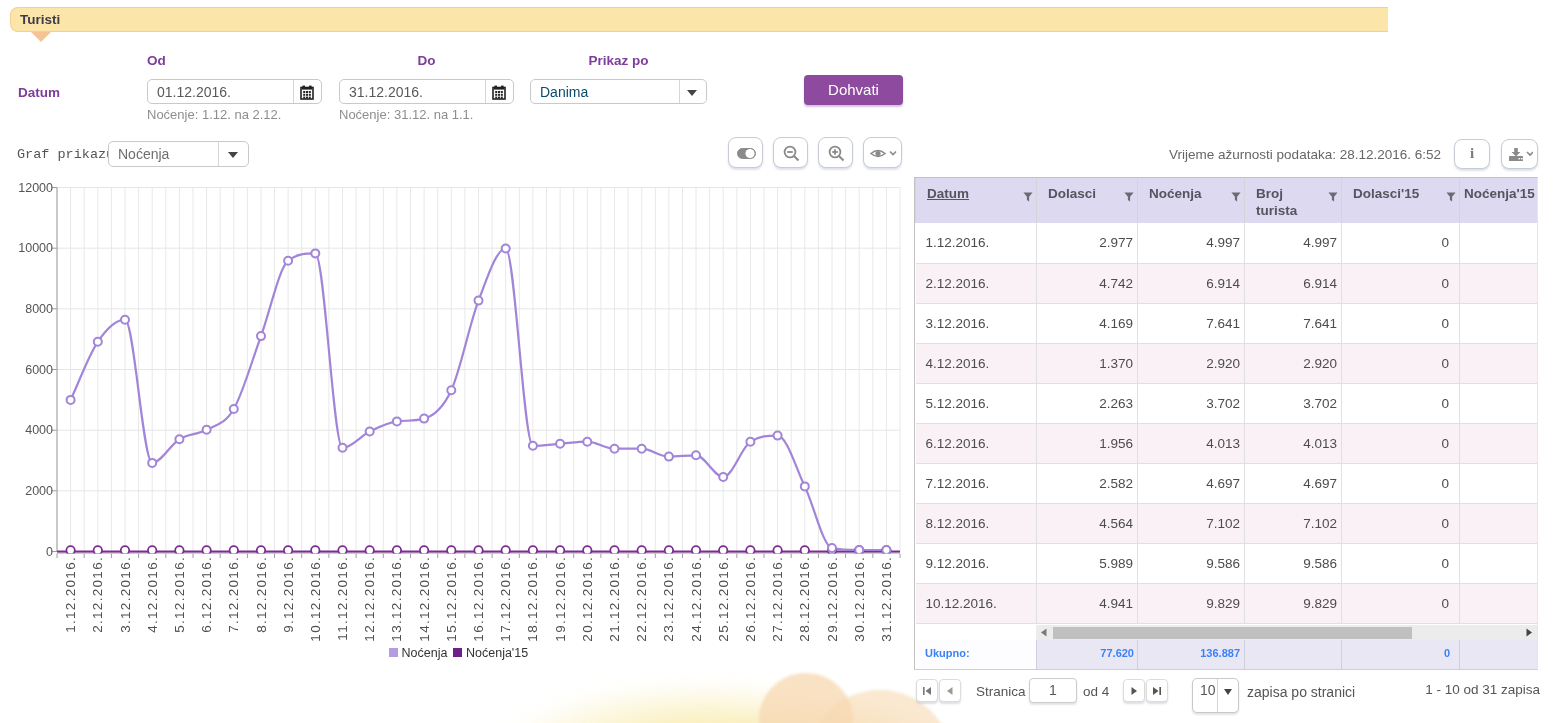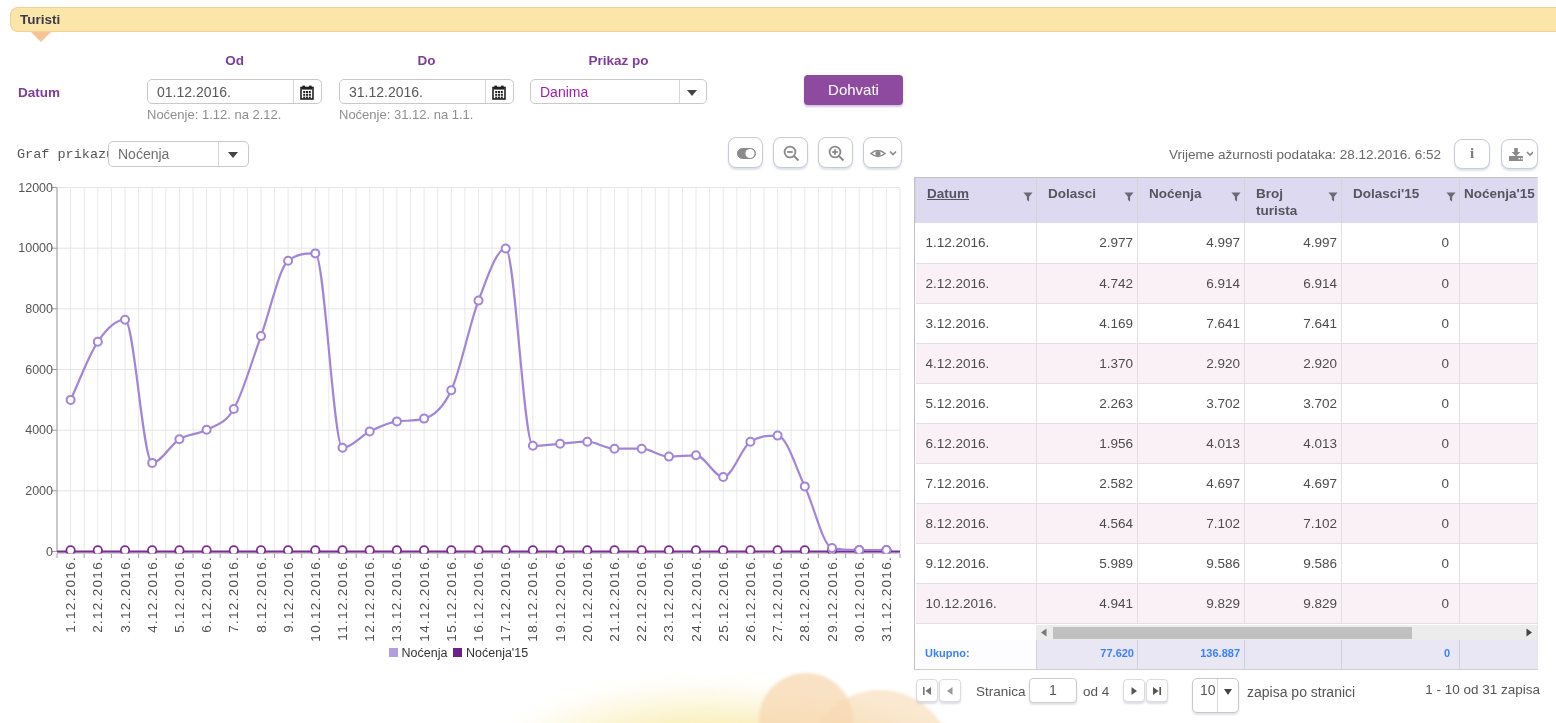--- a/index.html
+++ b/index.html
@@ -1,20 +1,20 @@
 <!DOCTYPE html>
 <html><head>
 <meta charset="utf-8">
 <style>
 * { margin:0; padding:0; box-sizing:border-box; }
 html,body { width:1556px; height:723px; background:#fff; overflow:hidden;
   font-family:"Liberation Sans", sans-serif; position:relative; }
 .abs { position:absolute; }
 
-#topbar { left:10px; top:7px; width:1546px; height:25px; background:#fbe5a8;
+#topbar { left:10px; top:7px; width:1378px; height:25px; background:#fbe5a8;
   border:1px solid #f3cf93; border-radius:8px 0 0 8px; border-right:none; }
 #topbar span { position:absolute; left:9px; top:4px; font-size:13.5px; font-weight:bold; color:#3d3d49; }
 #tri { left:31px; top:32px; width:0; height:0; border-left:10px solid transparent;
   border-right:10px solid transparent; border-top:10px solid #f6c392; }
 
 .plabel { color:#7d3d99; font-weight:bold; font-size:13.5px; }
 .ghint { color:#8e8e8e; font-size:13px; }
 .inputbox { background:#fff; border:1px solid #c9c9c9; border-radius:5px; height:25px; }
 .inputbox .txt { position:absolute; left:9px; top:4px; font-size:14px; color:#595959; }
 .ibsep { position:absolute; top:0; bottom:0; width:1px; background:#d6d6d6; }
@@ -58,21 +58,21 @@
   background:rgba(247,217,180,.78); filter:blur(1.5px);"></div>
 <div class="abs" style="left:808px; top:690px; width:144px; height:144px; border-radius:50%;
   background:rgba(247,216,178,.6); filter:blur(1.5px);"></div>
 
 <div id="topbar" class="abs">
     <span>Turisti</span>
   </div>
 <div id="tri" class="abs"></div>
 
 <div class="abs plabel" style="left:18px; top:85px;">Datum</div>
-<div class="abs plabel" style="left:147px; top:53px; width:175px; text-align:center;">Od</div>
+<div class="abs plabel" style="left:147px; top:53px; width:175px; text-align:left;">Od</div>
 <div class="abs plabel" style="left:339px; top:53px; width:175px; text-align:center;">Do</div>
 <div class="abs plabel" style="left:530px; top:53px; width:177px; text-align:center;">Prikaz po</div>
 
 <div class="abs inputbox" style="left:147px; top:79px; width:175px;text-decoration:underline;">
   <span class="txt">01.12.2016.</span>
   <span class="ibsep" style="right:27px;"></span>
   <svg class="abs" style="right:6px; top:4px;" width="16" height="16" viewBox="0 0 16 16">
     <rect x="2" y="3.5" width="12" height="11.5" fill="none" stroke="#222" stroke-width="1.6"></rect>
     <rect x="3.4" y="1.6" width="2.6" height="2.6" fill="#222"></rect>
     <rect x="10" y="1.6" width="2.6" height="2.6" fill="#222"></rect>
@@ -109,21 +109,21 @@
         <rect x="9.8" y="9.8" width="2" height="2"></rect>
       <rect x="4.2" y="12.6" width="2" height="2"></rect>
         <rect x="7" y="12.6" width="2" height="2"></rect>
         <rect x="9.8" y="12.6" width="2" height="2"></rect>
     </g>
   </svg>
 </div>
 <div class="abs ghint" style="left:339px; top:107px;">Noćenje: 31.12. na 1.1.</div>
 
 <div class="abs inputbox" style="left:530px; top:79px; width:177px;">
-  <span class="txt" style="color:#a21caf;">Danima</span>
+  <span class="txt" style="color:#0c4a6e;">Danima</span>
   <span class="ibsep" style="right:26px;"></span>
   <span class="selarrow" style="right:9px; top:10px;"></span>
 </div>
 
 <div id="dohvati" class="abs">Dohvati</div>
 
 <div class="abs" style="left:17px; top:147px; font-size:13.5px; color:#555;font-family:Liberation Mono, monospace;">Graf prikazuje:</div>
 <div class="abs inputbox" style="left:108px; top:141px; width:141px; height:26px;">
   <span class="txt" style="color:#6e6e6e;">Noćenja</span>
   <span class="ibsep" style="right:29px;"></span>

